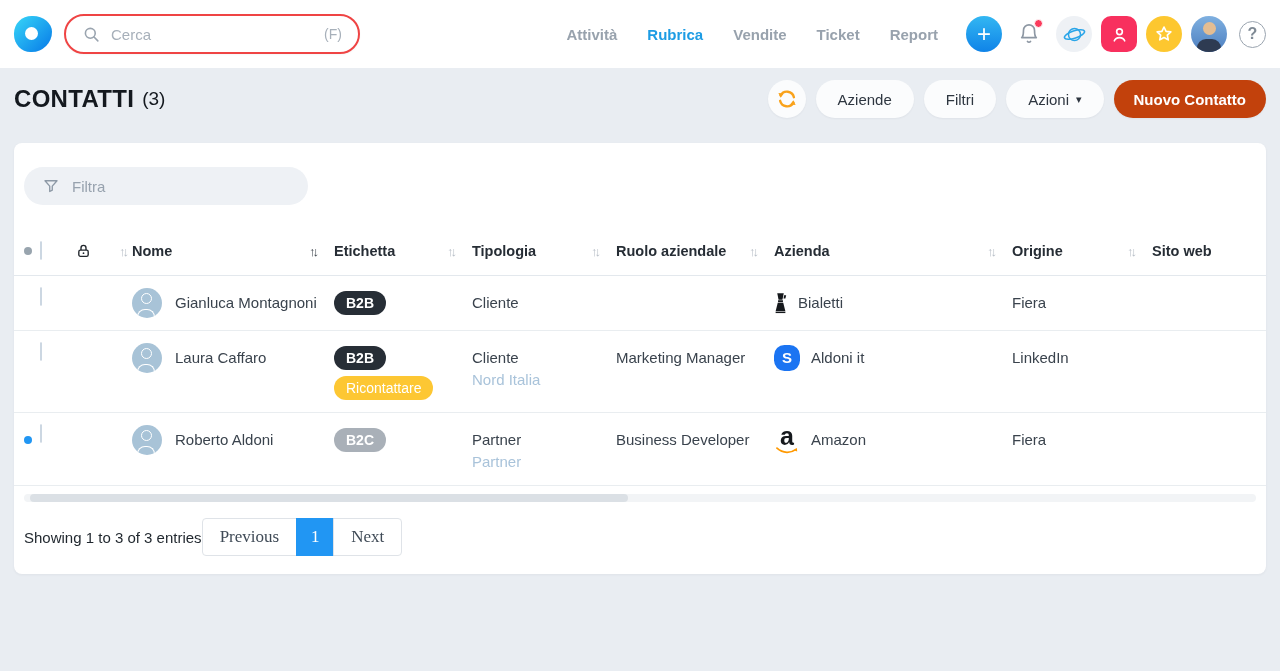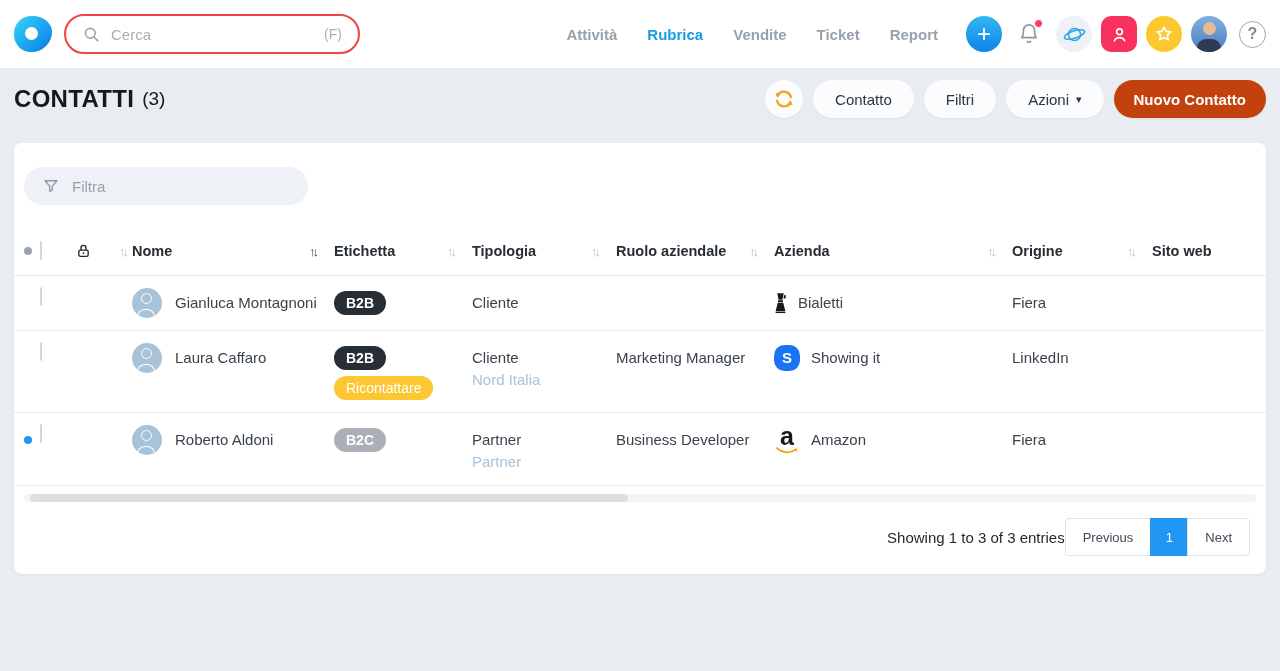--- a/index.html
+++ b/index.html
@@ -110,25 +110,25 @@
   .tipline { line-height:22px; padding-top:4px; }
   .companycell { display:flex; align-items:center; gap:11px; }
   .samsung-badge { width:26px; height:26px; border-radius:40%; background:#1b74f2; color:#fff;
           display:flex; align-items:center; justify-content:center; font-size:15px; font-weight:700; flex:none; }
   .amazon-logo { display:flex; flex-direction:column; align-items:center; width:26px; flex:none; margin-top:-2px;}
   .amazon-a { font-size:25px; font-weight:700; color:#16191d; line-height:22px; }
 
   
   .hscroll { margin:8px 10px 0; height:8px; background:#f2f4f6; border-radius:4px; position:relative; cursor:pointer;}
   .hscroll-thumb { position:absolute; left:0.5%; top:0; height:8px; width:48.5%; background:#dbe0e5; border-radius:4px; }
-  .tfooter { display:flex; align-items:center; justify-content:flex-end; padding:16px 16px 6px 10px; }
+  .tfooter { display:flex; align-items:center; justify-content:flex-start; padding:16px 16px 6px 10px; }
   .summary { font-size:15px; color:#1f262d; }
   .pagination { display:flex; }
   .pgbtn { height:38px; display:flex; align-items:center; justify-content:center; border:1px solid #dfe3e8;
-          background:#fff; color:#3f4a56; font-size:13px; padding:0 17px; cursor:pointer; margin-left:-1px; }
+          background:#fff; color:#3f4a56; font-size:17px; padding:0 17px; cursor:pointer; margin-left:-1px;font-family:Liberation Serif, serif; }
   .pgbtn.first { border-radius:4px 0 0 4px; margin-left:0; }
   .pgbtn.lastb { border-radius:0 4px 4px 0; }
   .pgbtn.active { background:#2196f3; border-color:#2196f3; color:#fff; width:38px; padding:0; }
 </style>
 </head>
 <body>
 
 <div class="navbar">
   <div class="logo"></div>
 
@@ -204,21 +204,21 @@
     <button class="pill round">
       <span style="display:flex">
         <svg width="20" height="20" viewBox="0 0 20 20">
             <path d="M16.9 8.2 A7.2 7.2 0 0 0 3.6 6.4" stroke="#f9a21b" stroke-width="2.4" fill="none" stroke-linecap="round"></path>
             <path d="M3.1 11.8 A7.2 7.2 0 0 0 16.4 13.6" stroke="#f9a21b" stroke-width="2.4" fill="none" stroke-linecap="round"></path>
             <polygon points="1.4,4.0 6.8,4.4 3.6,8.8" fill="#f9a21b"></polygon>
             <polygon points="18.6,16.0 13.2,15.6 16.4,11.2" fill="#f9a21b"></polygon>
           </svg>
       </span>
     </button>
-    <button class="pill">Contatto</button>
+    <button class="pill">Aziende</button>
     <button class="pill">Filtri</button>
     <button class="pill">
       <span>Azioni</span>
       <span class="caret">▾</span>
     </button>
     <button class="pill primary">Nuovo Contatto</button>
   </div>
 </div>
 
 <div class="card">
@@ -319,21 +319,21 @@
       <span class="badge dark">B2B</span>
       <span class="badge yellow">Ricontattare</span>
     </div>
     <div class="cell stack tipline">
       <span>Cliente</span>
       <span class="subtext">Nord Italia</span>
     </div>
     <div class="cell mainline">Marketing Manager</div>
     <div class="cell companycell">
       <span class="samsung-badge">S</span>
-      <span>Showing it</span>
+      <span>Aldoni it</span>
     </div>
     <div class="cell mainline">LinkedIn</div>
     <div class="cell"></div>
   </div>
 
   <div class="tgrid trow last">
     <div class="dotcell">
         <span class="dot blue"></span>
       </div>
     <div><span class="checkbox"></span></div>

